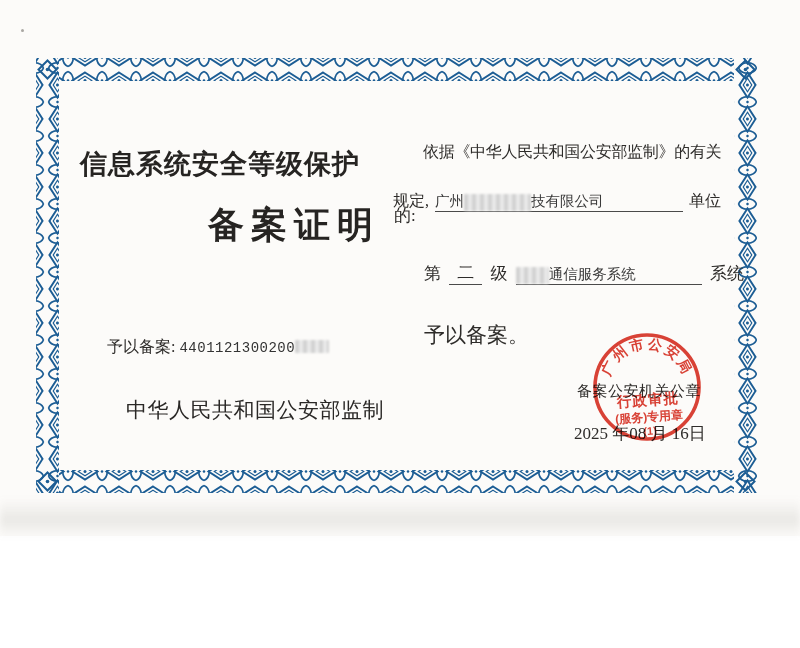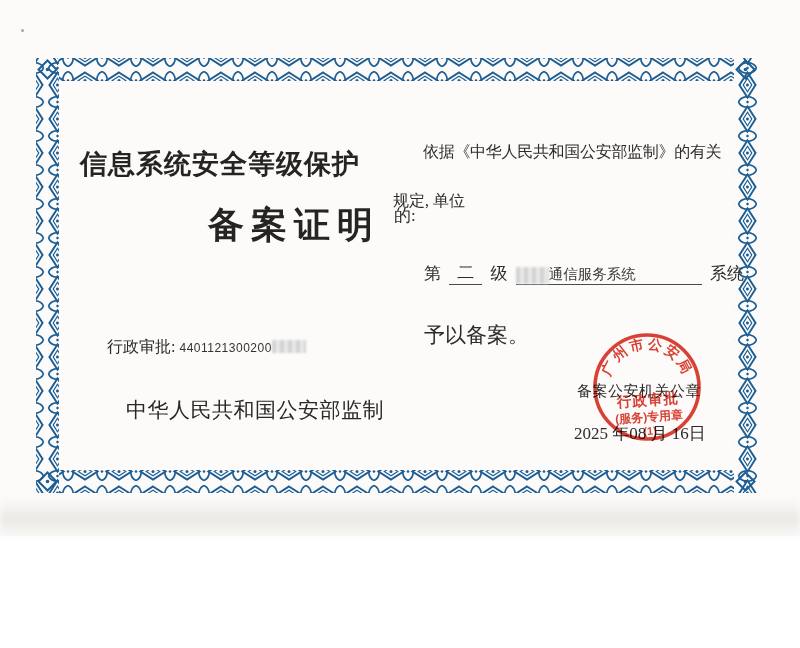--- a/index.html
+++ b/index.html
@@ -18,21 +18,21 @@
   .intro1{left:423px;top:142px;font-size:16px;letter-spacing:-0.3px;}
   .line2{left:393px;top:170px;font-size:16px;white-space:nowrap;margin-top:21px;}
   .poss{left:394px;top:204px;font-size:17px;}
   .gradeline{left:424px;top:261px;font-size:17px;white-space:nowrap;}
   .filing{left:424px;top:321px;font-size:21px;}
   .certline{left:107px;top:337px;font-size:16px;white-space:nowrap;}
   .issuer{left:126px;top:396px;font-size:21px;letter-spacing:0.5px;color:#2a2826;text-align:right;}
   .sealcap{left:577px;top:382px;font-size:15px;letter-spacing:0.5px;z-index:2;}
   .dateline{left:574px;top:422px;font-size:17px;z-index:2;}
   .fill-sans{font-family:"Liberation Sans","DejaVu Sans",sans-serif;font-size:14.5px;color:#3a3a3a;}
-  .digits{font-family:Liberation Sans, sans-serif;font-size:12px;color:#333;letter-spacing:0.5px;}
+  .digits{font-family:Liberation Mono, monospace;font-size:14px;color:#333;letter-spacing:0.5px;}
   .ufield{display:inline-flex;align-items:flex-end;border-bottom:1.2px solid #4a4a4a;vertical-align:bottom;}
   .ufield.company{width:248px;margin:0 2px;}
   .ufield.grade{width:33px;justify-content:center;margin:0 4px;}
   .ufield.system{width:186px;margin:0 4px;}
   .redact{display:inline-block;vertical-align:-3px;border-radius:1px;
           background-image:repeating-linear-gradient(90deg,#d2d2d2 0 4px,#e9e9e9 4px 8px),
                            repeating-linear-gradient(0deg,rgba(196,196,196,0.55) 0 4px,rgba(240,240,240,0.55) 4px 8px);
           filter:blur(1.2px);}
   .redact.company{width:67px;height:17px;}
   .redact.system{width:33px;height:17px;}
@@ -89,20 +89,25 @@
 
   <div class="abs title-block">
     <div class="title-l1">信息系统安全等级保护</div>
     <div class="title-l2">备案证明</div>
   </div>
 
   <div class="abs intro1">依据《中华人民共和国公安部监制》的有关</div>
 
   <div class="abs line2">
     <span>规定,</span>
+    <span class="ufield company">
+      <span class="fill-sans">广州</span>
+      <span class="redact company"></span>
+      <span class="fill-sans">技有限公司</span>
+    </span>
     <span>单位</span>
   </div>
 
   <div class="abs poss">的:</div>
 
   <div class="abs gradeline">
     <span>第</span>
     <span class="ufield grade">
       <span>二</span>
     </span>
@@ -110,21 +115,21 @@
     <span class="ufield system">
       <span class="redact system"></span>
       <span class="fill-sans">通信服务系统</span>
     </span>
     <span>系统</span>
   </div>
 
   <div class="abs filing">予以备案。</div>
 
   <div class="abs certline">
-    <span>行政审批:</span>
+    <span>予以备案:</span>
     <span class="digits">4401121300200</span><span class="redact cert"></span>
   </div>
 
   <div class="abs issuer">中华人民共和国公安部监制</div>
 
   <div class="abs sealcap">备案公安机关公章</div>
   <div class="abs dateline">2025 年08 月 16日</div>
 
   <svg class="stamp" width="112" height="112" viewBox="0 0 112 112">
     <defs>

